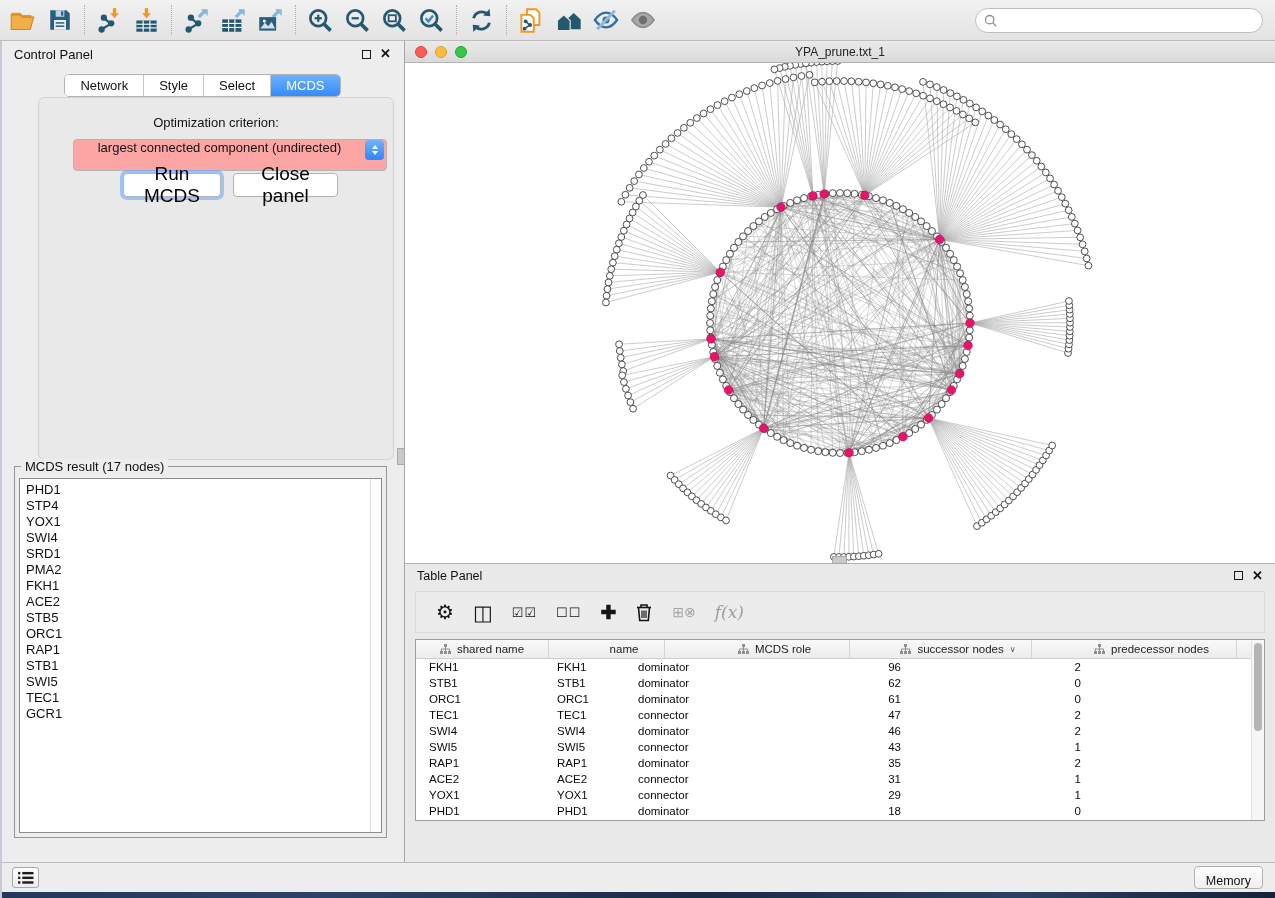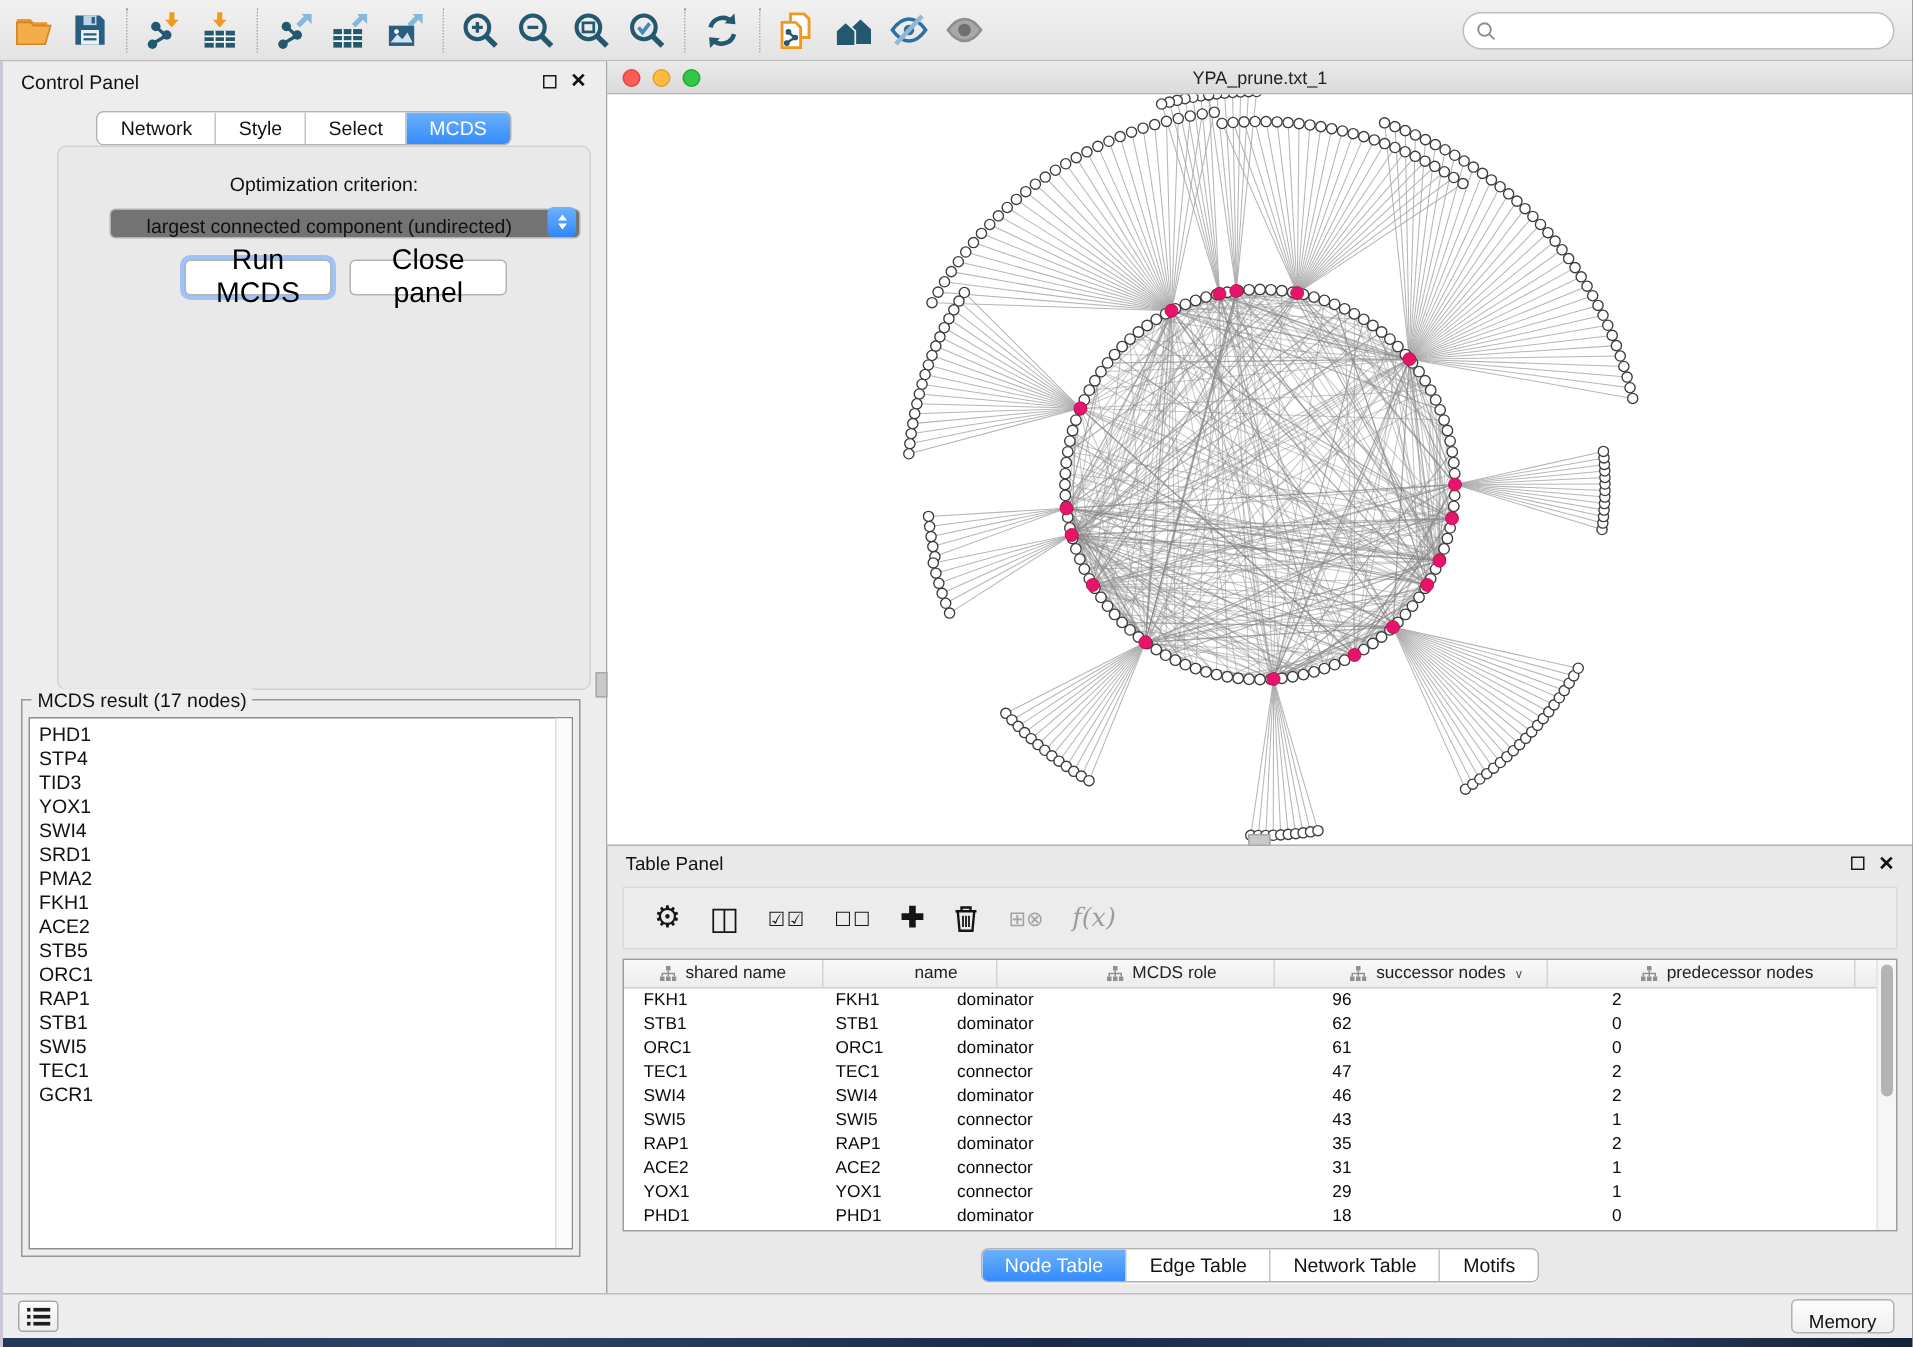--- a/index.html
+++ b/index.html
@@ -27,22 +27,22 @@
   .close-icon{font-size:13px;font-weight:bold;line-height:10px;}
   .cp-tabs{position:absolute;top:33px;left:0;right:0;display:flex;justify-content:center;}
   .seg{display:flex;border:1px solid #b2b2b2;border-radius:5px;overflow:hidden;background:#fff;
     box-shadow:0 1px 0 rgba(255,255,255,.6);}
   .seg .seg-tab{padding:3px 15px;font-size:13px;background:#fff;border-left:1px solid #c4c4c4;cursor:default;}
   .seg .seg-tab:first-child{border-left:none;}
   .seg .seg-tab.active{background:linear-gradient(#6cb1fc,#348bfb);color:#fff;}
   .cp-options{position:absolute;left:9px;right:9px;top:56px;height:363px;background:#e9e9e9;
     border:1px solid #d2d2d2;border-radius:6px;margin-left:27px;}
   .opt-label{text-align:center;margin-top:17px;font-size:13px;}
-  .criterion-select{position:absolute;left:34px;top:41px;width:314px;height:20px;background:#737373;
-    border:1px solid #b3b3b3;border-radius:4px;display:flex;align-items:flex-end;font-size:13px;}
+  .criterion-select{position:absolute;left:34px;top:41px;width:314px;height:32px;background:#fca5a5;
+    border:1px solid #b3b3b3;border-radius:4px;display:flex;align-items:flex-start;font-size:13px;}
   .criterion-select .val{flex:1;text-align:center;}
   .stepper{width:19px;height:20px;margin-right:2px;border-radius:4px;
     background:linear-gradient(#6fb2fe,#2f86fb);display:flex;flex-direction:column;
     align-items:center;justify-content:center;gap:2px;}
   .tri{width:0;height:0;border-left:3.5px solid transparent;border-right:3.5px solid transparent;}
   .tri.up{border-bottom:4px solid #fff;}
   .tri.down{border-top:4px solid #fff;}
   .btn{height:24px;background:#fff;border:1px solid #b3b3b3;border-radius:4px;font-size:19px;
     display:flex;align-items:center;justify-content:center;font-family:"Liberation Sans",sans-serif;}
   .run-btn{position:absolute;left:84px;top:75px;width:98px;box-shadow:0 0 0 3px rgba(110,170,255,.6);}
@@ -306,21 +306,20 @@
         </span>
       </div>
       <button class="btn run-btn">Run MCDS</button>
       <button class="btn closep-btn">Close panel</button>
     </div>
     <div class="result-box">
       <div class="result-legend">MCDS result (17 nodes)</div>
       <div class="result-list" id="result-list">
           <div>PHD1</div>
           <div>STP4</div>
-          <div>TID3</div>
           <div>YOX1</div>
           <div>SWI4</div>
           <div>SRD1</div>
           <div>PMA2</div>
           <div>FKH1</div>
           <div>ACE2</div>
           <div>STB5</div>
           <div>ORC1</div>
           <div>RAP1</div>
           <div>STB1</div>
@@ -1458,28 +1457,20 @@
             <div class="td c1">PHD1</div>
             <div class="td c2">dominator</div>
             <div class="td c3">18</div>
             <div class="td c4">0</div>
           </div>
         </div>
       <div class="vscroll">
         <div class="vthumb"></div>
       </div>
     </div>
-    <div class="tp-tabs">
-      <div class="seg" id="tp-seg">
-          <div class="seg-tab active">Node Table</div>
-          <div class="seg-tab">Edge Table</div>
-          <div class="seg-tab">Network Table</div>
-          <div class="seg-tab">Motifs</div>
-        </div>
-    </div>
   </div>
 
   <div class="statusbar">
     <div class="list-btn">
       <svg width="16" height="14" viewBox="0 0 17 15">
         <g fill="#1d1d1d">
           <rect x="0" y="1" width="2.4" height="2.6"></rect>
             <rect x="0" y="6" width="2.4" height="2.6"></rect>
             <rect x="0" y="11" width="2.4" height="2.6"></rect>
           <rect x="4.5" y="1" width="12" height="2.6"></rect>

